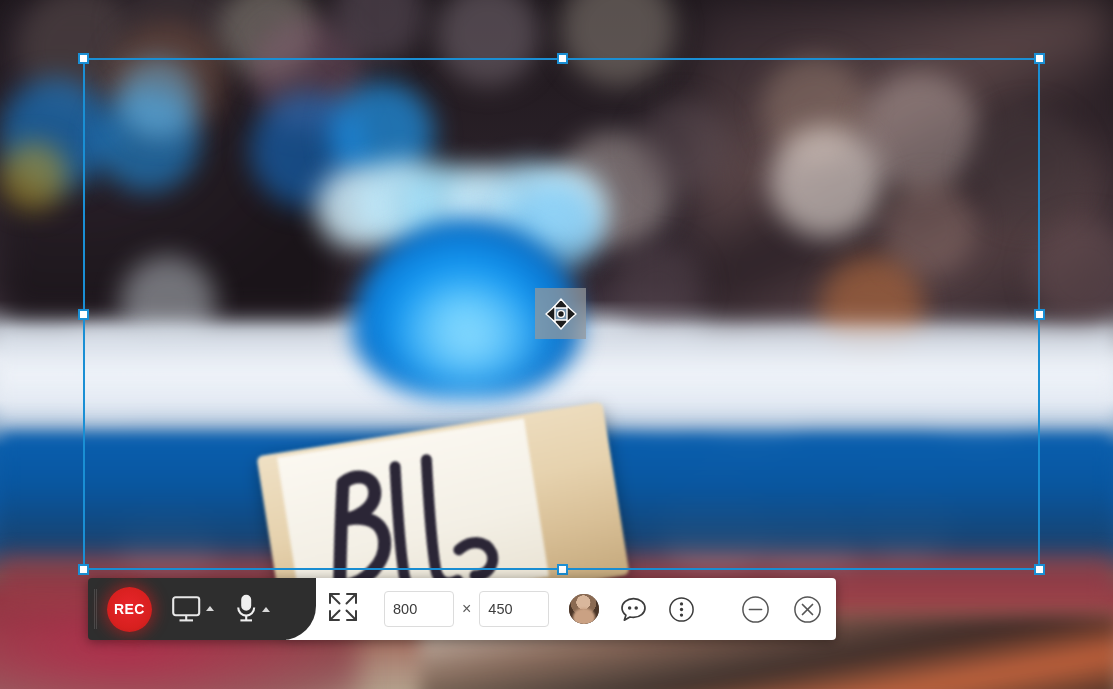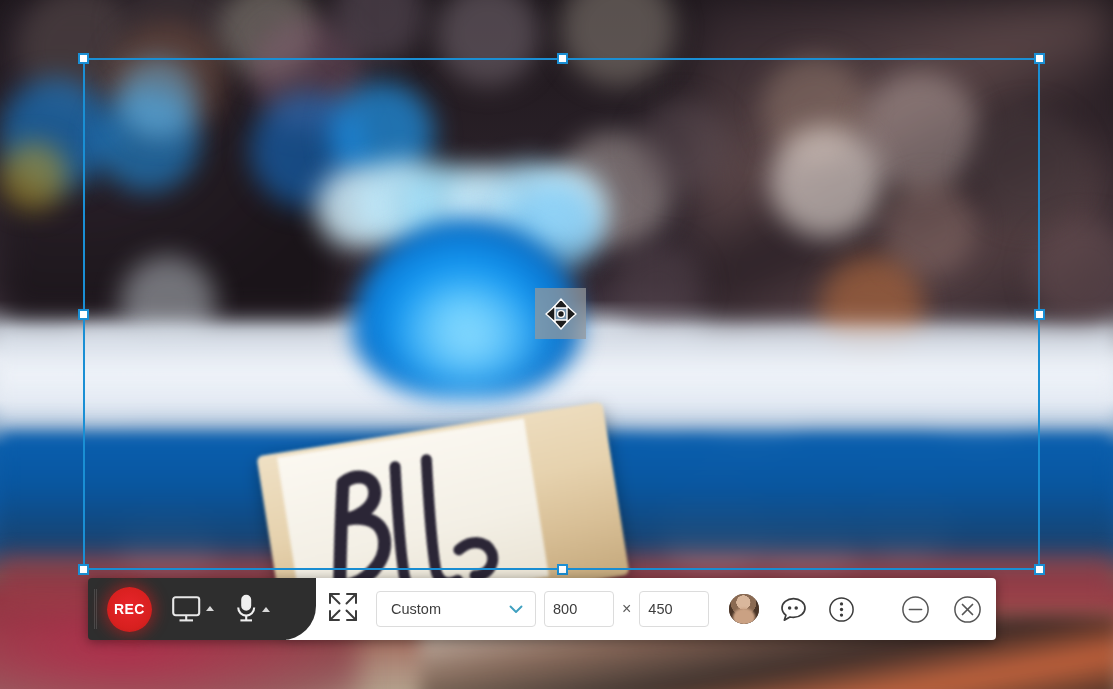--- a/index.html
+++ b/index.html
@@ -470,26 +470,20 @@
             <polyline points="19,2 28,2 28,11"></polyline>
             <line x1="28" y1="2" x2="18.5" y2="11.5"></line>
             <polyline points="2,19 2,28 11,28"></polyline>
             <line x1="2" y1="28" x2="11.5" y2="18.5"></line>
             <polyline points="28,19 28,28 19,28"></polyline>
             <line x1="28" y1="28" x2="18.5" y2="18.5"></line>
           </g>
         </svg>
       </div>
 
-      <div class="preset-select">
-        <span class="preset-label">Custom</span>
-        <svg width="18" height="18" viewBox="0 0 18 18">
-          <polyline points="3.5,6.5 9,12 14.5,6.5" fill="none" stroke="#3fa0c0" stroke-width="1.9" stroke-linecap="round" stroke-linejoin="round"></polyline>
-        </svg>
-      </div>
 
       <input class="dim-input gap-l" type="text" value="800" style="">
 
       <span class="dim-x">×</span>
 
       <input class="dim-input" type="text" value="450" style="">
 
       <div class="avatar">
         <div class="av-hair"></div>
         <div class="av-hand"></div>

